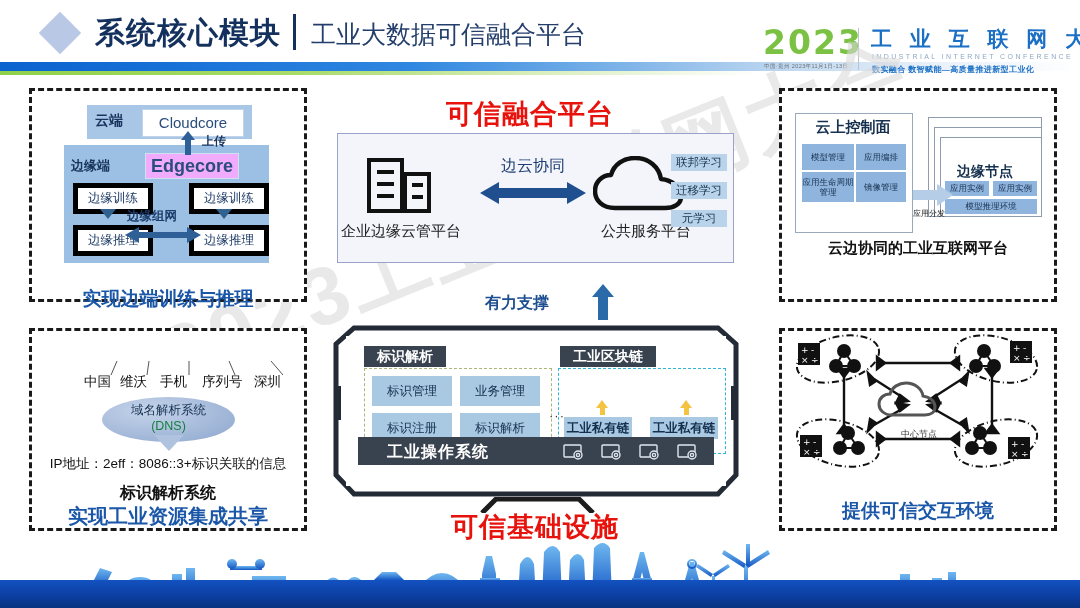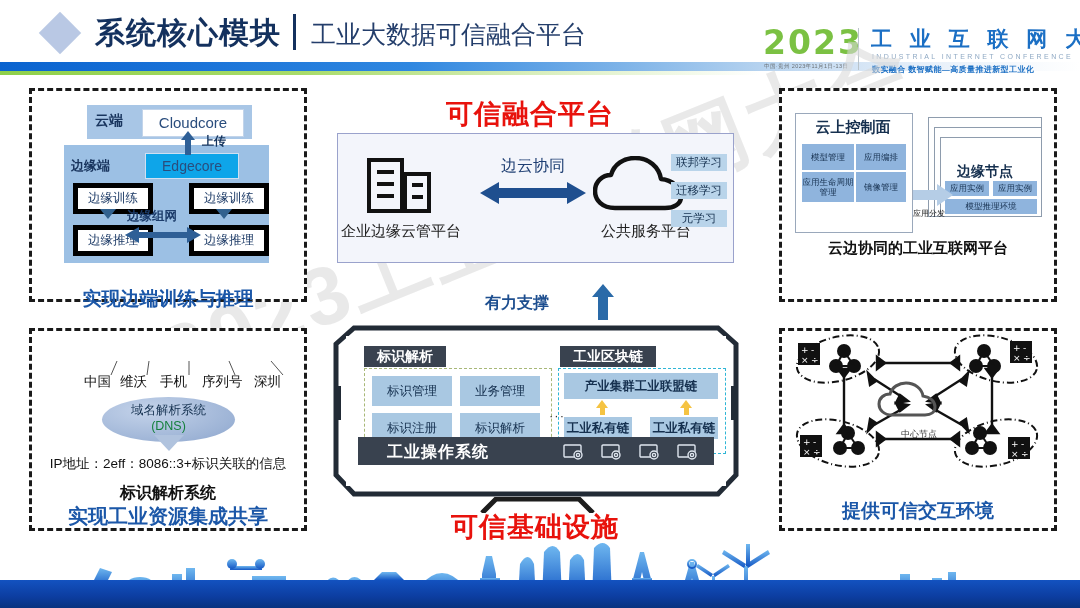--- a/index.html
+++ b/index.html
@@ -73,22 +73,22 @@
   #p1{left:29px;top:88px;width:272px;height:208px;}
   .p1-cloudbox{position:absolute;left:55px;top:14px;width:165px;height:34px;background:#a8c6e6;}
   .p1-cloudlbl{position:absolute;left:63px;top:21px;font-size:14px;font-weight:bold;color:#19355e;}
   .p1-cloudcore{
     position:absolute;left:110px;top:18px;width:100px;height:26px;background:#fff;border:1px solid #c2d4ea;
     font-size:15px;color:#2a4d7d;text-align:center;line-height:26px;
   }
   .p1-edgebox{position:absolute;left:32px;top:54px;width:205px;height:118px;background:#9cc0e4;}
   .p1-edgelbl{position:absolute;left:39px;top:66px;font-size:13px;font-weight:bold;color:#19355e;}
   .p1-edgecore{
-    position:absolute;left:113px;top:62px;width:92px;height:24px;background:#0ea5e9;border:1px solid #cfe0f2;
-    font-size:14px;color:#2a4d7d;text-align:center;line-height:24px;
+    position:absolute;left:113px;top:62px;width:92px;height:24px;background:#f0abfc;border:1px solid #cfe0f2;
+    font-size:18px;color:#2a4d7d;text-align:center;line-height:24px;font-weight:bold;
   }
   .p1-upload{position:absolute;left:170px;top:42px;font-size:12px;font-weight:bold;color:#12325c;}
   .arrow-up-blue{
     position:absolute;width:0;height:0;border-left:7px solid transparent;border-right:7px solid transparent;
     border-bottom:9px solid #2e5f96;
   }
   .arrow-stem-v{position:absolute;width:6px;background:#2e5f96;}
   .p1-cell{
     position:absolute;background:#fff;border:5px solid #000000;font-size:12.5px;color:#1c3a66;
     text-align:center;line-height:21px;height:21px;width:70px;
@@ -323,21 +323,20 @@
 
     <div class="p6-hdrtag" style="left:32px;top:22px;width:82px;">标识解析</div>
     <div class="p6-dashbox" style="left:32px;top:44px;width:186px;height:82px;"></div>
     <div class="p6-cell" style="left:40px;top:52px;width:80px;height:30px;">标识管理</div>
     <div class="p6-cell" style="left:128px;top:52px;width:80px;height:30px;">业务管理</div>
     <div class="p6-cell" style="left:40px;top:89px;width:80px;height:30px;">标识注册</div>
     <div class="p6-cell" style="left:128px;top:89px;width:80px;height:30px;">标识解析</div>
 
     <div class="p6-hdrtag" style="left:228px;top:22px;width:96px;">工业区块链</div>
     <div class="p6-dashbox blue" style="left:226px;top:44px;width:166px;height:84px;"></div>
-    <div class="p6-cell" style="left:232px;top:49px;width:154px;height:26px;font-weight:bold;">产业集群工业联盟链</div>
 
     <div class="p6-ystem" style="left:268px;top:83px;"></div>
     <div class="p6-yarrow" style="left:264px;top:76px;"></div>
     <div class="p6-ystem" style="left:352px;top:83px;"></div>
     <div class="p6-yarrow" style="left:348px;top:76px;"></div>
 
     <div class="p6-cell" style="left:232px;top:93px;width:68px;height:22px;font-weight:bold;">工业私有链</div>
     <div class="p6-cell" style="left:318px;top:93px;width:68px;height:22px;font-weight:bold;">工业私有链</div>
     <div class="p6-dots">···</div>
     <div class="p6-ent" style="left:232px;top:116px;width:68px;">企业1</div>

